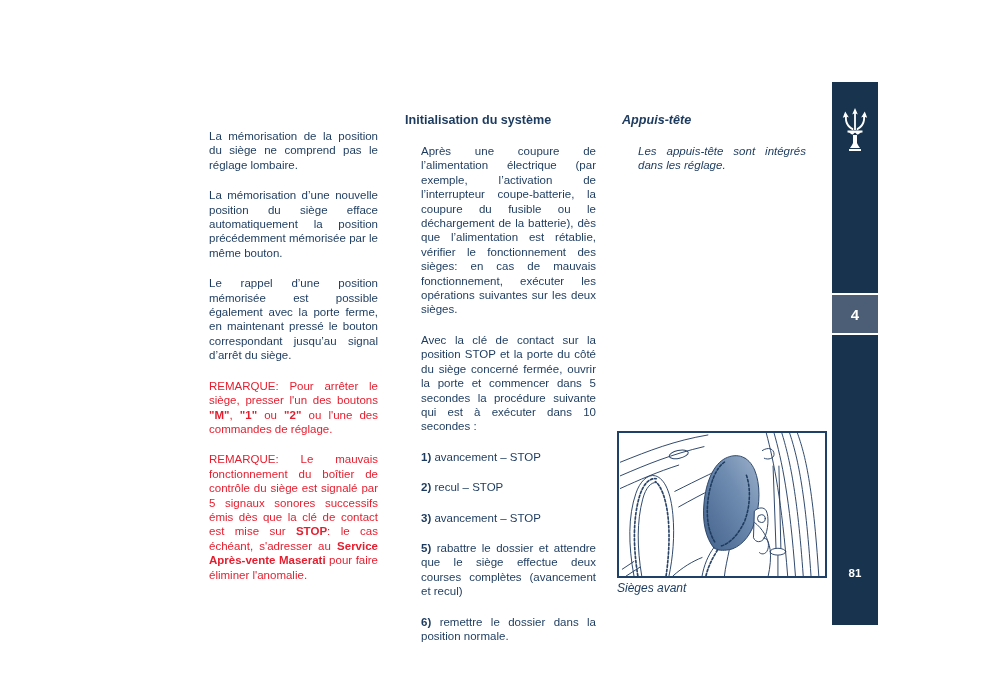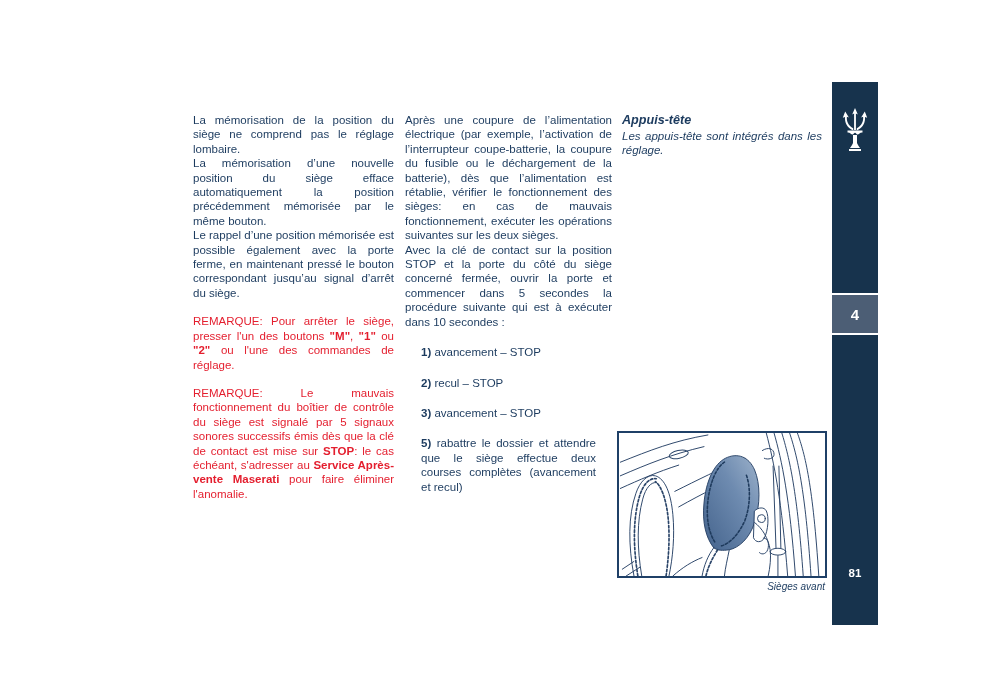--- a/index.html
+++ b/index.html
@@ -3,38 +3,38 @@
 <meta charset="utf-8">
 <style>
   html,body { margin:0; padding:0; }
   body {
     width:995px; height:696px; position:relative; overflow:hidden;
     background:#ffffff;
     font-family:"Liberation Sans", sans-serif;
     color:#1b3a5e;
   }
   .col { position:absolute; top:113px; font-size:11.5px; line-height:14.4px; text-align:justify; }
-  .col p { margin:0; }
+  .col p { margin:16px; }
   .col-left  { left:193px; width:201px; }
   .col-mid   { left:405px; width:207px; }
   .col-right { left:622px; width:200px;font-style:italic; }
   h2.heading { font-size:12.6px; line-height:15px; margin:0 0 1px 0; font-weight:bold; color:#1b3a5e; }
   .note { color:#e41e2e; margin-top:14px !important; }
   .b { font-weight:bold; }
   .steps p { margin:16px; }
 
   
   .figure {
     position:absolute; left:617px; top:431px; width:206px; height:143px;
     border:2px solid #1f4067; background:#ffffff; box-sizing:content-box;
   }
   .figure svg { display:block; width:100%; height:100%; }
   .figure-caption {
     position:absolute; left:617px; top:581px; width:208px;
-    text-align:right; font-style:italic; font-size:10px; color:#1b3a5e;
+    text-align:left; font-style:italic; font-size:12px; color:#1b3a5e;
   }
 
   
   .sidebar {
     position:absolute; left:832px; top:82px; width:46px; height:543px;
     background:#17334d;
   }
   .trident { position:absolute; top:26px; left:50%; transform:translateX(-50%); }
   .chapter-tab {
     position:absolute; top:211px; left:0; right:0; height:38px;
@@ -54,27 +54,29 @@
 
   <div class="col col-left">
     <p>La mémorisation de la position du siège ne comprend pas le réglage lombaire.</p>
     <p>La mémorisation d’une nouvelle position du siège efface automatiquement la position précédemment mémorisée par le même bouton.</p>
     <p>Le rappel d’une position mémorisée est possible également avec la porte ferme, en maintenant pressé le bouton correspondant jusqu’au signal d’arrêt du siège.</p>
     <p class="note"><span>REMARQUE: Pour arrêter le siège, presser l'un des boutons </span><span class="b">"M"</span><span>, </span><span class="b">"1"</span><span> ou </span><span class="b">"2"</span><span> ou l'une des commandes de réglage.</span></p>
     <p class="note"><span>REMARQUE: Le mauvais fonctionnement du boîtier de contrôle du siège est signalé par 5 signaux sonores successifs émis dès que la clé de contact est mise sur </span><span class="b">STOP</span><span>: le cas échéant, s'adresser au </span><span class="b">Service Après-vente Maserati</span><span> pour faire éliminer l'anomalie.</span></p>
   </div>
 
   <div class="col col-mid">
+    <h2 class="heading">Initialisation du système</h2>
     <p>Après une coupure de l’alimentation électrique (par exemple, l’activation de l’interrupteur coupe-batterie, la coupure du fusible ou le déchargement de la batterie), dès que l’alimentation est rétablie, vérifier le fonctionnement des sièges: en cas de mauvais fonctionnement, exécuter les opérations suivantes sur les deux sièges.</p>
     <p>Avec la clé de contact sur la position STOP et la porte du côté du siège concerné fermée, ouvrir la porte et commencer dans 5 secondes la procédure suivante qui est à exécuter dans 10 secondes :</p>
     <div class="steps">
       <p><span class="b">1)</span><span> avancement – STOP</span></p>
       <p><span class="b">2)</span><span> recul – STOP</span></p>
       <p><span class="b">3)</span><span> avancement – STOP</span></p>
       <p><span class="b">5)</span><span> rabattre le dossier et attendre que le siège effectue deux courses complètes (avancement et recul)</span></p>
+      <p><span class="b">6)</span><span> remettre le dossier dans la position normale.</span></p>
     </div>
   </div>
 
   <div class="col col-right">
     <h2 class="heading">Appuis-tête</h2>
     <p>Les appuis-tête sont intégrés dans les réglage.</p>
   </div>
 
   <div class="figure">
     <svg viewBox="0 0 209 147" aria-hidden="true">

